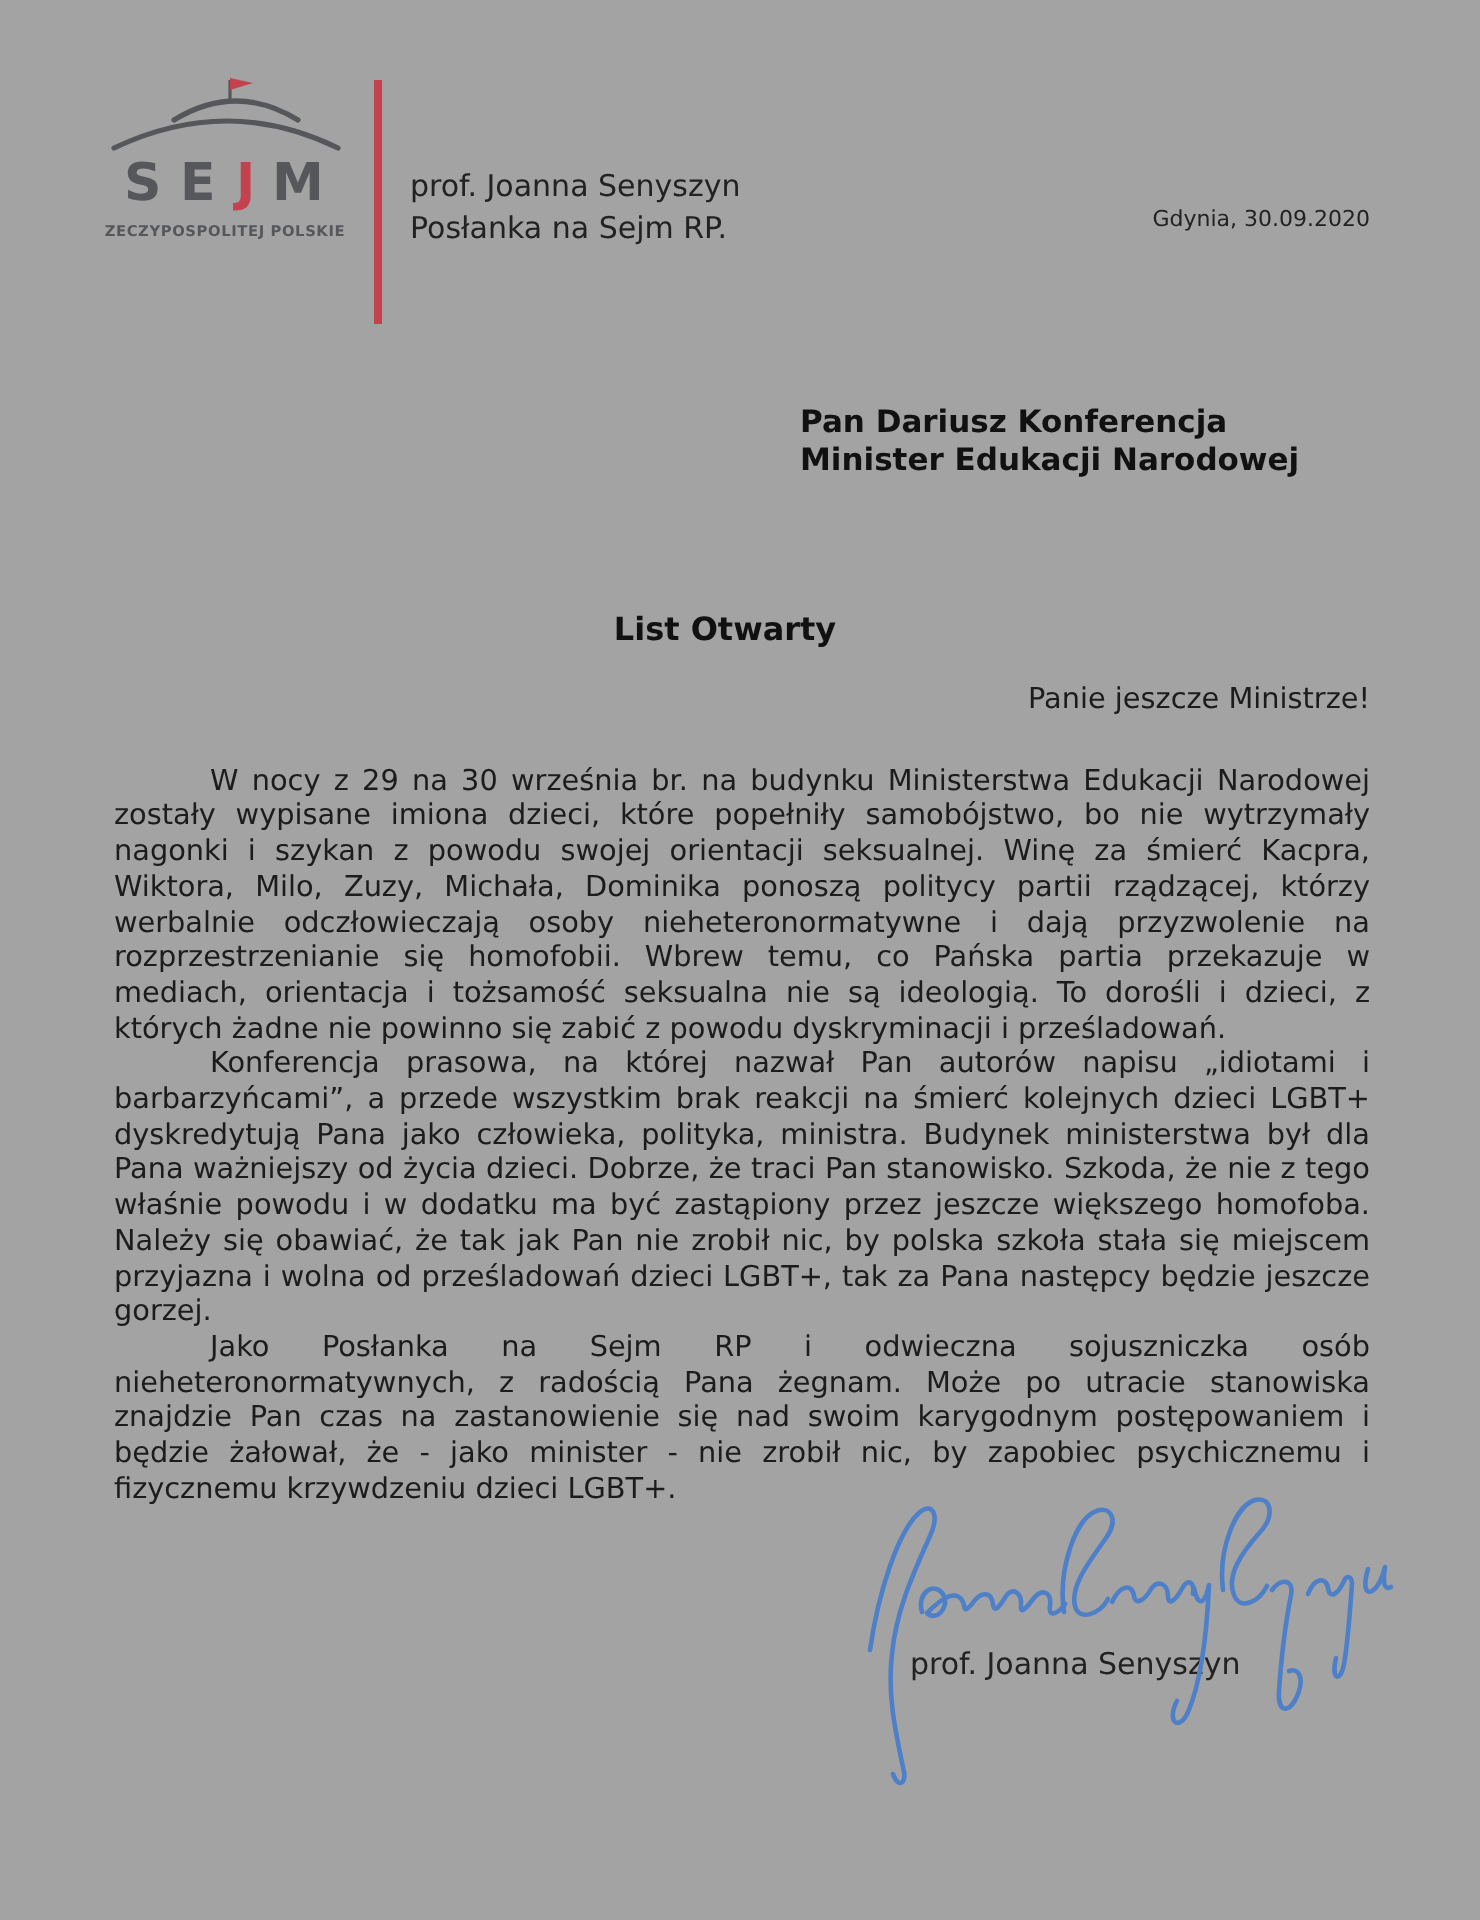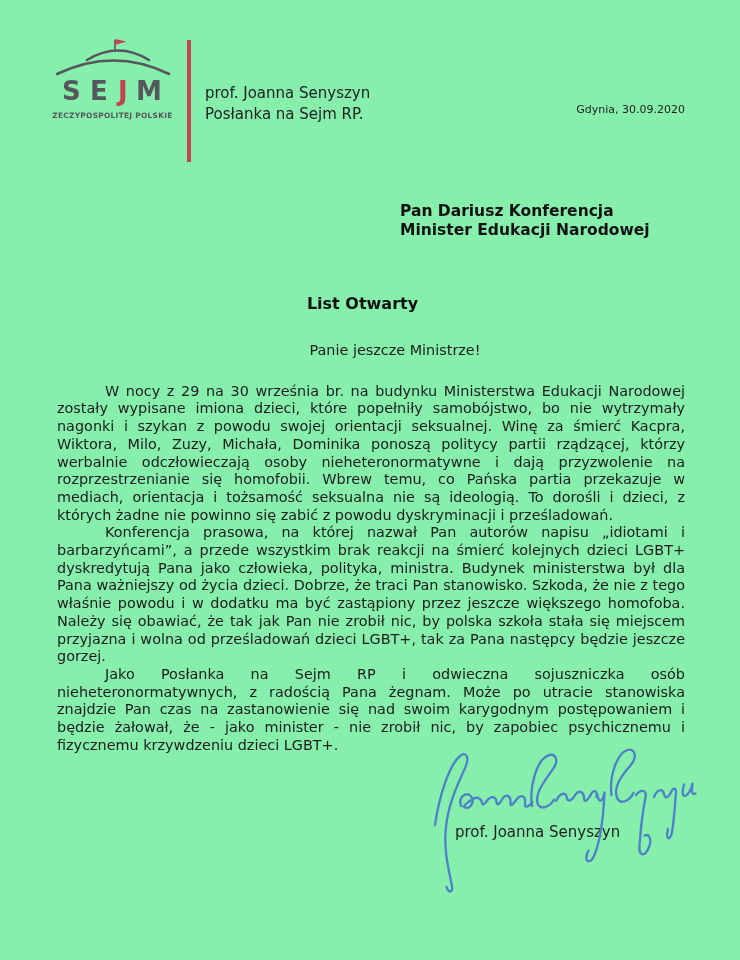--- a/index.html
+++ b/index.html
@@ -4,21 +4,21 @@
 <style>
   html, body {
     margin: 0;
     padding: 0;
     background: #ffffff;
   }
   .page {
     position: relative;
     width: 740px;
     height: 960px;
-    background: #86efac;
+    background: #a3a3a3;
     font-family: "DejaVu Sans", "Liberation Sans", sans-serif;
     color: #1c1c1c;
     overflow: hidden;
   }
 
   
   .logo {
     position: absolute;
     left: 52px;
     top: 36px;
@@ -59,21 +59,21 @@
     font-weight: bold;
     font-size: 15.5px;
     line-height: 19px;
     color: #111;
   }
 
   
   .letter-title {
     position: absolute;
     left: 0;
-    top: 294px;
+    top: 305px;
     width: 725px;
     text-align: center;
     font-weight: bold;
     font-size: 16px;
     color: #111;
   }
 
   
   .letter-body {
     position: absolute;
@@ -83,21 +83,21 @@
     font-size: 14.4px;
     line-height: 17.7px;
     text-align: justify;
     color: #1c1c1c;
   }
   .letter-body p {
     margin: 0;
     text-indent: 48px;
   }
   .letter-body p.salutation {
-    text-align: center;
+    text-align: right;
     margin-bottom: 23px;
   }
 
   
   .printed-name {
     position: absolute;
     left: 455px;
     top: 823px;
     font-size: 15px;
     color: #222;

